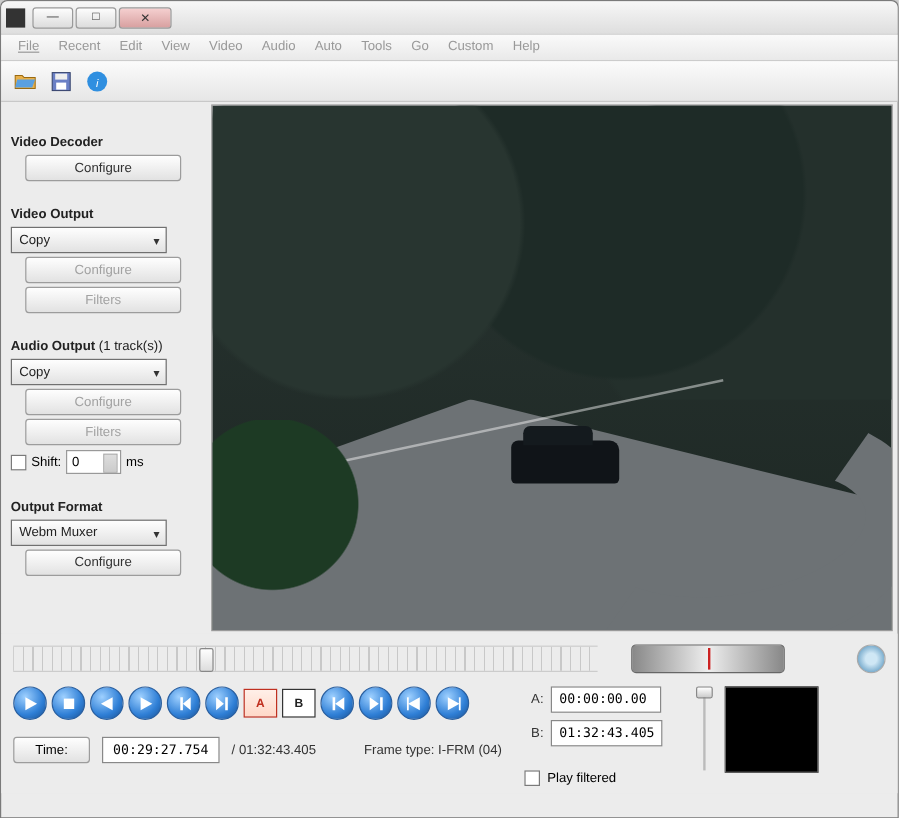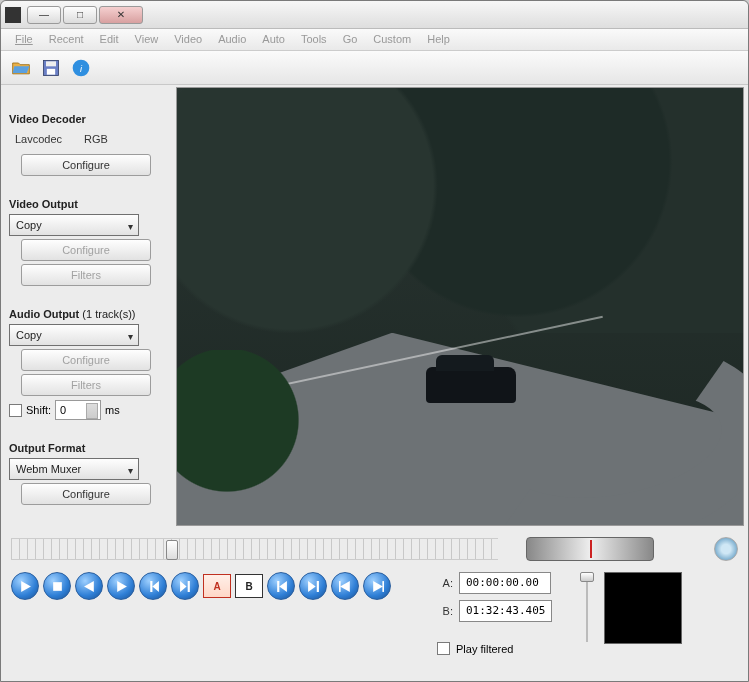--- a/index.html
+++ b/index.html
@@ -126,24 +126,20 @@
       <svg viewBox="0 0 24 24">
           <circle cx="12" cy="12" r="10" fill="#2f8fe0"></circle>
           <text x="12" y="17" text-anchor="middle" fill="#fff" font-size="14" font-family="Georgia" font-style="italic">i</text>
         </svg>
     </div>
   </div>
 
   <div class="content">
     <div class="sidebar">
       <div class="section-title">Video Decoder</div>
-      <div class="decoder-row">
-        <span>Lavcodec</span>
-        <span>RGB</span>
-      </div>
       <div class="btn">Configure</div>
 
       <div class="section-title">Video Output</div>
       <div class="sel">Copy</div>
       <div class="btn disabled">Configure</div>
       <div class="btn disabled">Filters</div>
 
       <div class="section-title">
         <span>Audio Output</span> <span class="sub">(1 track(s))</span>
       </div>
@@ -231,20 +227,28 @@
               <rect x="0" y="1" width="1.5" height="10"></rect>
             </svg>
           </div>
         <div class="pbtn">
             <svg viewBox="0 0 12 12">
               <path d="M2 1v10l9-5z"></path>
               <rect x="10.5" y="1" width="1.5" height="10"></rect>
             </svg>
           </div>
 
+        <div class="inforow" style="width:100%">
+          <div class="timebtn">Time:</div>
+          <div class="tfield">00:29:27.754</div>
+          <span class="dur">/ 01:32:43.405</span>
+          <span class="frametype">
+            <span>Frame type:</span> <span>I-FRM (04)</span>
+          </span>
+        </div>
       </div>
 
       <div class="timecol">
         <div class="timerow">
           <span class="lbl">A:</span>
           <div class="tbox">00:00:00.00</div>
         </div>
         <div class="timerow">
           <span class="lbl">B:</span>
           <div class="tbox">01:32:43.405</div>

